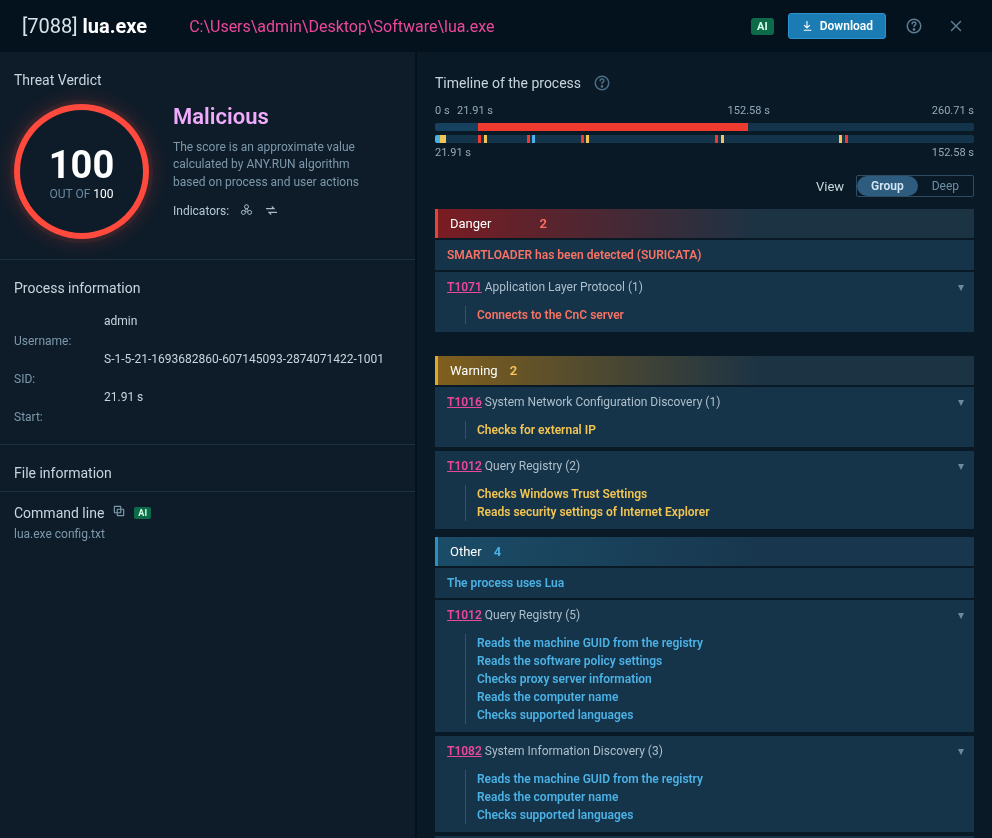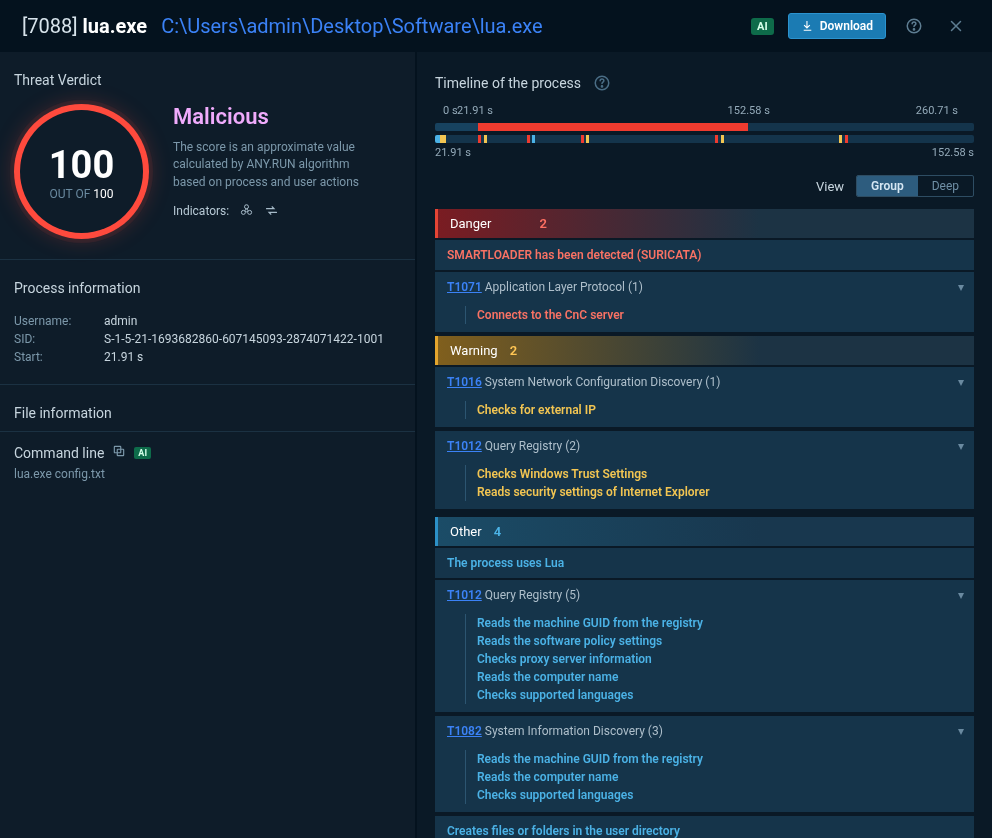--- a/index.html
+++ b/index.html
@@ -16,21 +16,21 @@
 .topbar {
   height: 52px;
   background: #04121e;
   display: flex;
   align-items: center;
   padding: 0 22px;
   gap: 14px;
 }
 .topbar .pid-name { font-size: 20px; color: #d7e3eb; }
 .topbar .pid-name .exe { font-weight: 700; color: #fff; }
-.topbar .path { font-size: 20px; color: #3b82f6; flex: 1; white-space: nowrap; overflow: hidden; text-overflow: ellipsis; }
+.topbar .path { font-size: 16px; color: #ec4899; flex: 1; white-space: nowrap; overflow: hidden; text-overflow: ellipsis; margin-left: 28px; }
 .ai-badge {
   background: #0e6b4a;
   color: #d5ffe9;
   font-size: 11px;
   font-weight: 700;
   padding: 2px 6px;
   border-radius: 3px;
 }
 .download-btn {
   background: #1b7bb3;
@@ -70,62 +70,62 @@
 .score-ring .outof { font-size: 12px; color: #6a8aa0; z-index: 1; }
 .score-ring .outof .max { color: #fff; }
 .verdict-text .label { font-size: 22px; color: #f0abfc; font-weight: 600; margin-bottom: 10px; }
 .verdict-text .desc { font-size: 12px; color: #7c98aa; line-height: 1.45; max-width: 210px; margin-bottom: 12px; }
 .verdict-text .indicators { font-size: 12px; color: #b6c8d4; display: flex; align-items: center; gap: 10px; }
 .verdict-text .indicators svg { width: 15px; height: 15px; color: #a7bbc9; }
 .divider { height: 1px; background: #1b3142; }
 
 .kv { padding: 6px 14px 18px; }
 .kv-row { display: flex; font-size: 12px; padding: 2px 0; }
-.kv-row .k { width: 90px; color: #7c98aa; }
+.kv-row .k { width: 90px; color: #7c98aa; margin-top: 20px; }
 .kv-row .v { color: #c7d5de; }
 
 .cmd-head { display: flex; align-items: center; gap: 8px; padding: 12px 14px 6px; font-size: 14px; }
 .cmd-head .copy svg { width: 14px; height: 14px; color: #7c98aa; cursor: pointer; }
 .cmd-txt { padding: 0 14px; font-size: 12px; color: #7c98aa; }
 
 .tl-head { display: flex; align-items: center; gap: 12px; padding: 22px 0 12px; font-size: 14px; }
 .tl-head svg { width: 18px; height: 18px; color: #4a6d85; }
 .tl-labels { display: flex; font-size: 11px; color: #94aab9; position: relative; height: 16px; }
 .tl-labels span { position: absolute; }
 .tl-bar1 { height: 8px; background: linear-gradient(90deg, #17425f 0%, #17425f 8%, #ef3b2f 8%, #ef3b2f 58%, #14344b 58%, #14344b 100%); border-radius: 2px; margin: 3px 0 4px; }
 .tl-bar2 { height: 8px; border-radius: 2px; margin-bottom: 3px; position: relative; background: #14344b; overflow: hidden; }
 .tl-bar2 .seg { position: absolute; top: 0; bottom: 0; }
 .tl-bottom { display: flex; justify-content: space-between; font-size: 11px; color: #94aab9; margin-top: 2px; }
 .view-row { display: flex; justify-content: flex-end; align-items: center; gap: 12px; padding: 16px 0 12px; }
 .view-row .lbl { font-size: 13px; color: #c7d5de; }
 .seg-btns { display: flex; border: 1px solid #2e4d63; border-radius: 2px; overflow: hidden; }
 .seg-btns div { padding: 3px 14px; font-size: 12px; color: #6f8fa5; cursor: pointer; }
-.seg-btns .active { background: #2d5c7e; color: #d6e7f3; font-weight: 600; }
+.seg-btns .active { background: #2d5c7e; color: #d6e7f3; font-weight: 600; border-radius: 10px; }
 
 .cat {
   margin-top: 0;
   padding: 7px 12px;
   font-size: 13px;
   border-left: 3px solid;
   display: flex;
   align-items: center;
   gap: 12px;
 }
 .cat .count { font-weight: 600; }
 .cat.danger { background: linear-gradient(90deg, #7a1c22 0%, #1c3344 60%); border-color: #e54535; color: #fff; gap: 48px; }
 .cat.danger .count { color: #ff6f62; }
-.cat.warning { background: linear-gradient(90deg, #805f1d 0%, #1c3344 60%); border-color: #e4a52d; color: #fff; margin-top: 4px; text-align: right; }
+.cat.warning { background: linear-gradient(90deg, #805f1d 0%, #1c3344 60%); border-color: #e4a52d; color: #fff; margin-top: 24px; text-align: right; }
 .cat.warning .count { color: #ffc654; }
 .cat.other { background: linear-gradient(90deg, #1b4c67 0%, #18374e 60%); border-color: #2c90c7; color: #fff; margin-top: 8px; }
 .cat.other .count { color: #4cb4e8; }
 
 .entry { background: #15344a; margin-top: 2px; padding: 8px 12px; font-size: 12px; position: relative; }
 .entry.simple.red { color: #f97264; font-weight: 600; }
 .entry.simple.blue { color: #4bb2e6; font-weight: 600; }
-.entry .tech { color: #3b82f6; text-decoration: underline; font-weight: 600; cursor: pointer; }
+.entry .tech { color: #ec4899; text-decoration: underline; font-weight: 600; cursor: pointer; }
 .entry .tech-label { color: #aebfcb; }
 .entry .chev { position: absolute; right: 10px; top: 8px; color: #6a8aa0; cursor: pointer; }
 .sub { background: #15344a; padding: 6px 12px 8px 30px; font-size: 12px; margin-top: -2px; border-top: none; }
 .sub .line { padding: 2px 0 2px 12px; position: relative; }
 .sub .line::before { content: ""; position: absolute; left: 0; top: 0; bottom: 0; width: 1px; background: #2c5571; }
 .sub .line.red { color: #f97264; font-weight: 600; }
 .sub .line.yellow { color: #f2c552; font-weight: 600; }
 .sub .line.blue { color: #4bb2e6; font-weight: 600; }
 
 .ai-mini {
@@ -226,24 +226,24 @@
   <div class="right">
     <div class="tl-head">
       <span>Timeline of the process</span>
       <svg viewBox="0 0 24 24" fill="none" stroke="currentColor" stroke-width="2">
           <circle cx="12" cy="12" r="9"></circle>
           <path d="M9.5 9a2.5 2.5 0 015 0c0 1.5-2.5 2-2.5 3.5" stroke-linecap="round"></path>
           <circle cx="12" cy="16.5" r="0.8" fill="currentColor"></circle>
         </svg>
     </div>
     <div class="tl-labels">
-      <span style="left:8px">0 s</span>
+      <span style="left:0">0 s</span>
       <span style="left:22px">21.91 s</span>
       <span style="left:58%;transform:translateX(-20px)">152.58 s</span>
-      <span style="right:16px">260.71 s</span>
+      <span style="right:0">260.71 s</span>
     </div>
     <div class="tl-bar1"></div>
     <div class="tl-bar2">
       <div class="seg" style="left:0;width:1%;background:#4bb2e6"></div>
       <div class="seg" style="left:1%;width:1%;background:#f2c552"></div>
       <div class="seg" style="left:8%;width:0.6%;background:#ef3b2f"></div>
       <div class="seg" style="left:9%;width:0.6%;background:#f2c552"></div>
       <div class="seg" style="left:17%;width:0.6%;background:#ef3b2f"></div>
       <div class="seg" style="left:18%;width:0.6%;background:#4bb2e6"></div>
       <div class="seg" style="left:27%;width:0.6%;background:#ef3b2f"></div>

